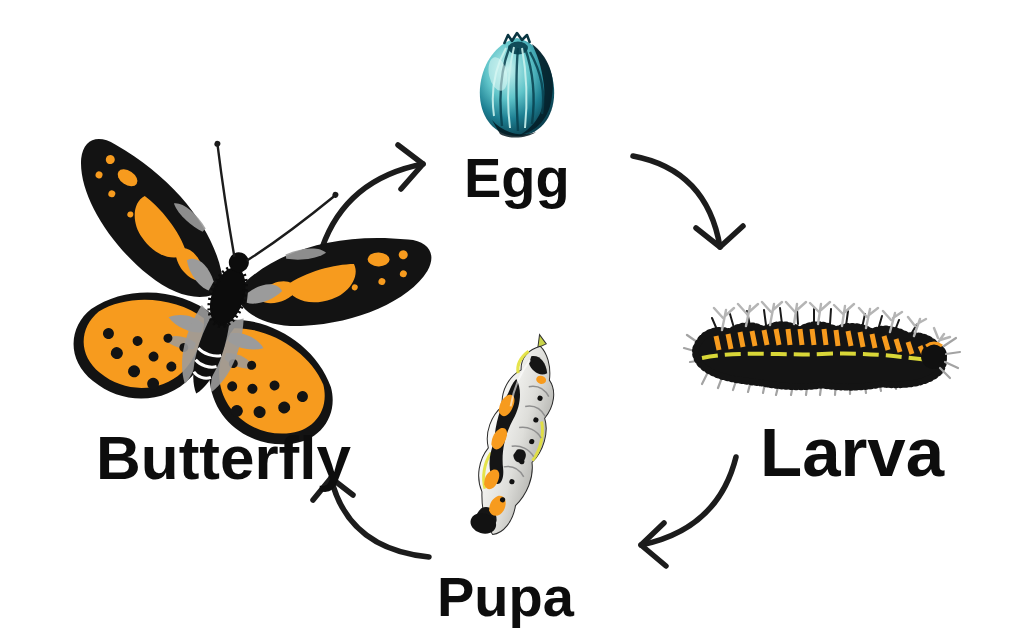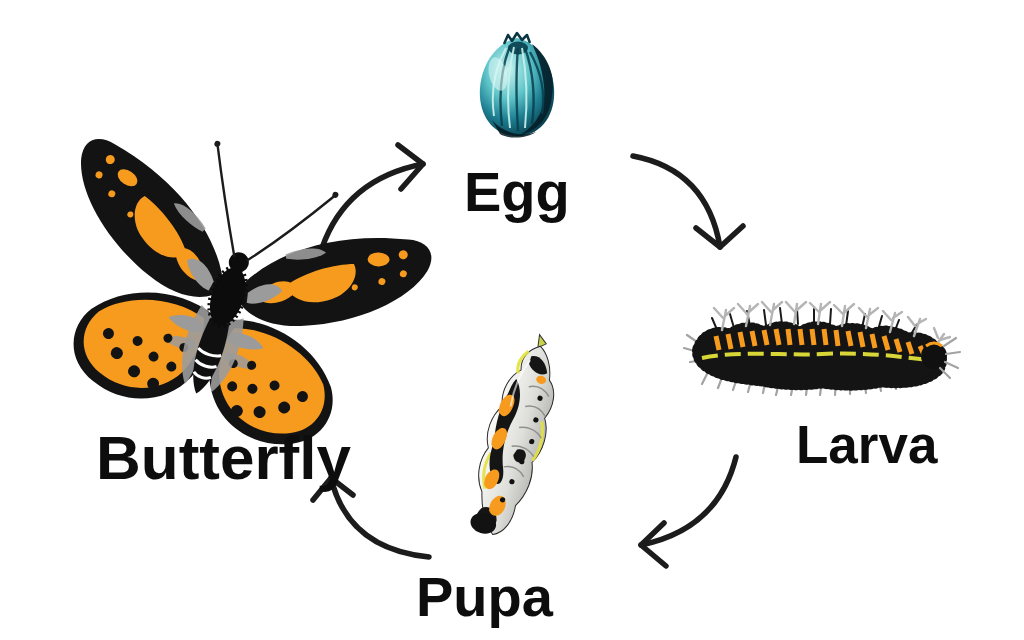--- a/index.html
+++ b/index.html
@@ -7,23 +7,23 @@
   .canvas{
     position:relative;width:1024px;height:640px;background:#fff;overflow:hidden;
     font-family:"Liberation Sans",sans-serif;
   }
   .fig{position:absolute;}
   .fig svg{display:block;overflow:visible;}
   .stage-label{
     position:absolute;font-weight:700;line-height:1;
     color:var(--label-text,#0d0d0d);white-space:nowrap;
   }
-  #label-egg{left:464px;top:164px;font-size:56px;}
-  #label-larva{left:796px;top:418px;font-size:53px;}
-  #label-pupa{left:416px;top:569px;font-size:56px;}
+  #label-egg{left:464px;top:150px;font-size:56px;}
+  #label-larva{left:760px;top:418px;font-size:69px;}
+  #label-pupa{left:437px;top:569px;font-size:56px;}
   #label-butterfly{left:96px;top:427px;font-size:62px;}
   .arrow{stroke:var(--ink,#1c1c1c);stroke-width:5.5;fill:none;stroke-linecap:round;stroke-linejoin:round;}
   .f-orange{fill:var(--accent-orange,#f79b1e);}
   .s-orange{stroke:var(--accent-orange,#f79b1e);}
   .f-gray{fill:var(--accent-gray,#9b9b9b);}
   .s-yellow{stroke:var(--accent-yellow,#e4e23a);}
   .ink{fill:#131313;}
 </style>
 </head>
 <body>

